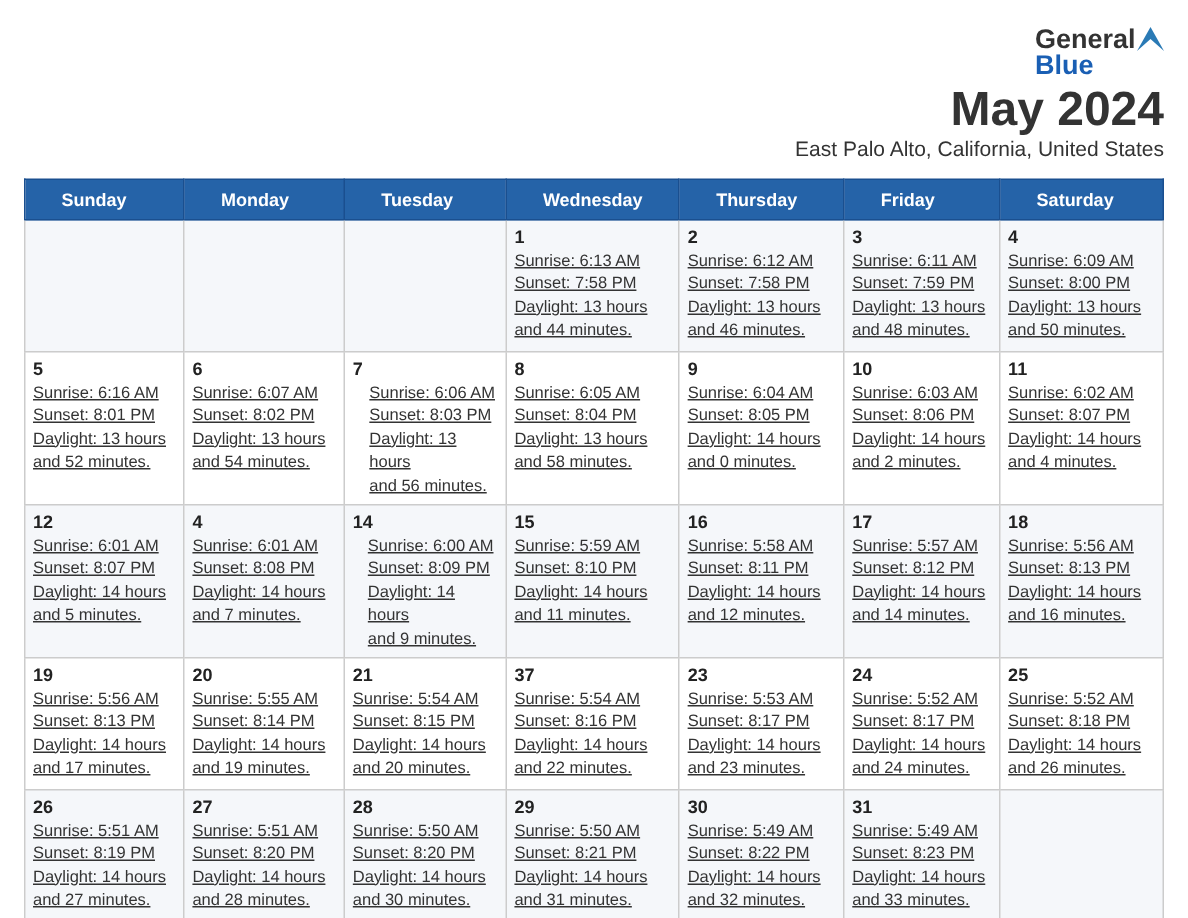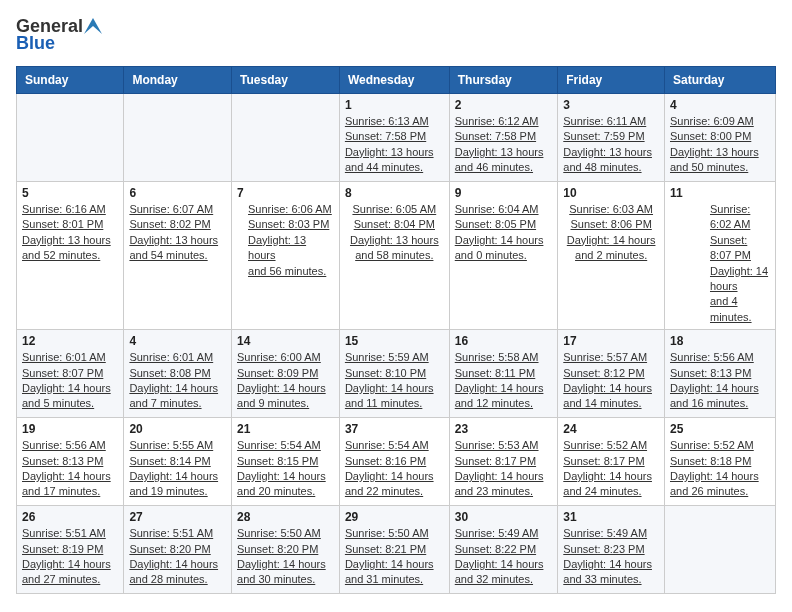--- a/index.html
+++ b/index.html
@@ -8,20 +8,21 @@
       background: #fff;
       width: 792px;
       min-height: 612px;
       padding: 16px;
     }
     .header-area {
       display: flex;
       justify-content: space-between;
       align-items: flex-end;
       margin-bottom: 12px;
+      flex-direction: column;
     }
     .logo {
       display: flex;
       flex-direction: column;
       align-items: flex-start;
     }
     .title-area {
       text-align: right;
     }
     .month-title {
@@ -35,21 +36,21 @@
     }
     table {
       width: 100%;
       border-collapse: collapse;
       font-size: 11px;
     }
     thead tr th {
       background-color: #2563a8;
       color: #fff;
       text-align: left;
-      padding: 6px 8px;
+      padding: 6px 24px;
       font-size: 12px;
       font-weight: bold;
       border: 1px solid #1a4f8f;
     }
     tbody tr td {
       border: 1px solid #ccc;
       vertical-align: top;
       padding: 4px 5px;
       width: 113px;
       height: 88px;
@@ -83,20 +84,22 @@
   <div class="logo">
     <div style="display:flex;align-items:center;">
       <span style="font-size:18px;font-weight:bold;color:#333;">General</span>
       <svg width="18" height="16" viewBox="0 0 18 16" style="margin-left:1px;margin-top:-2px;">
         <polygon points="0,16 9,0 18,16 9,8" fill="#2a7ab5"></polygon>
       </svg>
     </div>
     <span style="font-size:18px;font-weight:bold;color:#1a5fb4;margin-top:-4px;">Blue</span>
   </div>
   <div class="title-area">
+    <div class="month-title">May 2024</div>
+    <div class="location-title">East Palo Alto, California, United States</div>
   </div>
 </div>
 
 <table>
   <thead>
     <tr>
     <th>Sunday</th>
         <th>Monday</th>
         <th>Tuesday</th>
         <th>Wednesday</th>
@@ -156,42 +159,42 @@
         </td>
         <td>
           <div class="day-number">7</div>
           <div class="day-info" style="white-space: pre-line; margin-left: 11px;">Sunrise: 6:06 AM
 Sunset: 8:03 PM
 Daylight: 13 hours
 and 56 minutes.</div>
         </td>
         <td>
           <div class="day-number">8</div>
-          <div class="day-info" style="white-space: pre-line; text-align: center;">Sunrise: 6:05 AM
+          <div class="day-info" style="white-space: pre-line;">Sunrise: 6:05 AM
 Sunset: 8:04 PM
 Daylight: 13 hours
 and 58 minutes.</div>
         </td>
         <td>
           <div class="day-number">9</div>
           <div class="day-info" style="white-space: pre-line;">Sunrise: 6:04 AM
 Sunset: 8:05 PM
 Daylight: 14 hours
 and 0 minutes.</div>
         </td>
         <td>
           <div class="day-number">10</div>
-          <div class="day-info" style="white-space: pre-line; text-align: center;">Sunrise: 6:03 AM
+          <div class="day-info" style="white-space: pre-line;">Sunrise: 6:03 AM
 Sunset: 8:06 PM
 Daylight: 14 hours
 and 2 minutes.</div>
         </td>
         <td>
           <div class="day-number">11</div>
-          <div class="day-info" style="white-space: pre-line; margin-left: 40px;">Sunrise: 6:02 AM
+          <div class="day-info" style="white-space: pre-line;">Sunrise: 6:02 AM
 Sunset: 8:07 PM
 Daylight: 14 hours
 and 4 minutes.</div>
         </td>
       </tr>
       <tr>
         <td>
           <div class="day-number">12</div>
           <div class="day-info" style="white-space: pre-line;">Sunrise: 6:01 AM
 Sunset: 8:07 PM
@@ -200,21 +203,21 @@
         </td>
         <td>
           <div class="day-number">4</div>
           <div class="day-info" style="white-space: pre-line;">Sunrise: 6:01 AM
 Sunset: 8:08 PM
 Daylight: 14 hours
 and 7 minutes.</div>
         </td>
         <td>
           <div class="day-number">14</div>
-          <div class="day-info" style="white-space: pre-line;">Sunrise: 6:00 AM
+          <div class="day-info" style="white-space: pre-line; margin-left: 10px;">Sunrise: 6:00 AM
 Sunset: 8:09 PM
 Daylight: 14 hours
 and 9 minutes.</div>
         </td>
         <td>
           <div class="day-number">15</div>
           <div class="day-info" style="white-space: pre-line;">Sunrise: 5:59 AM
 Sunset: 8:10 PM
 Daylight: 14 hours
 and 11 minutes.</div>

